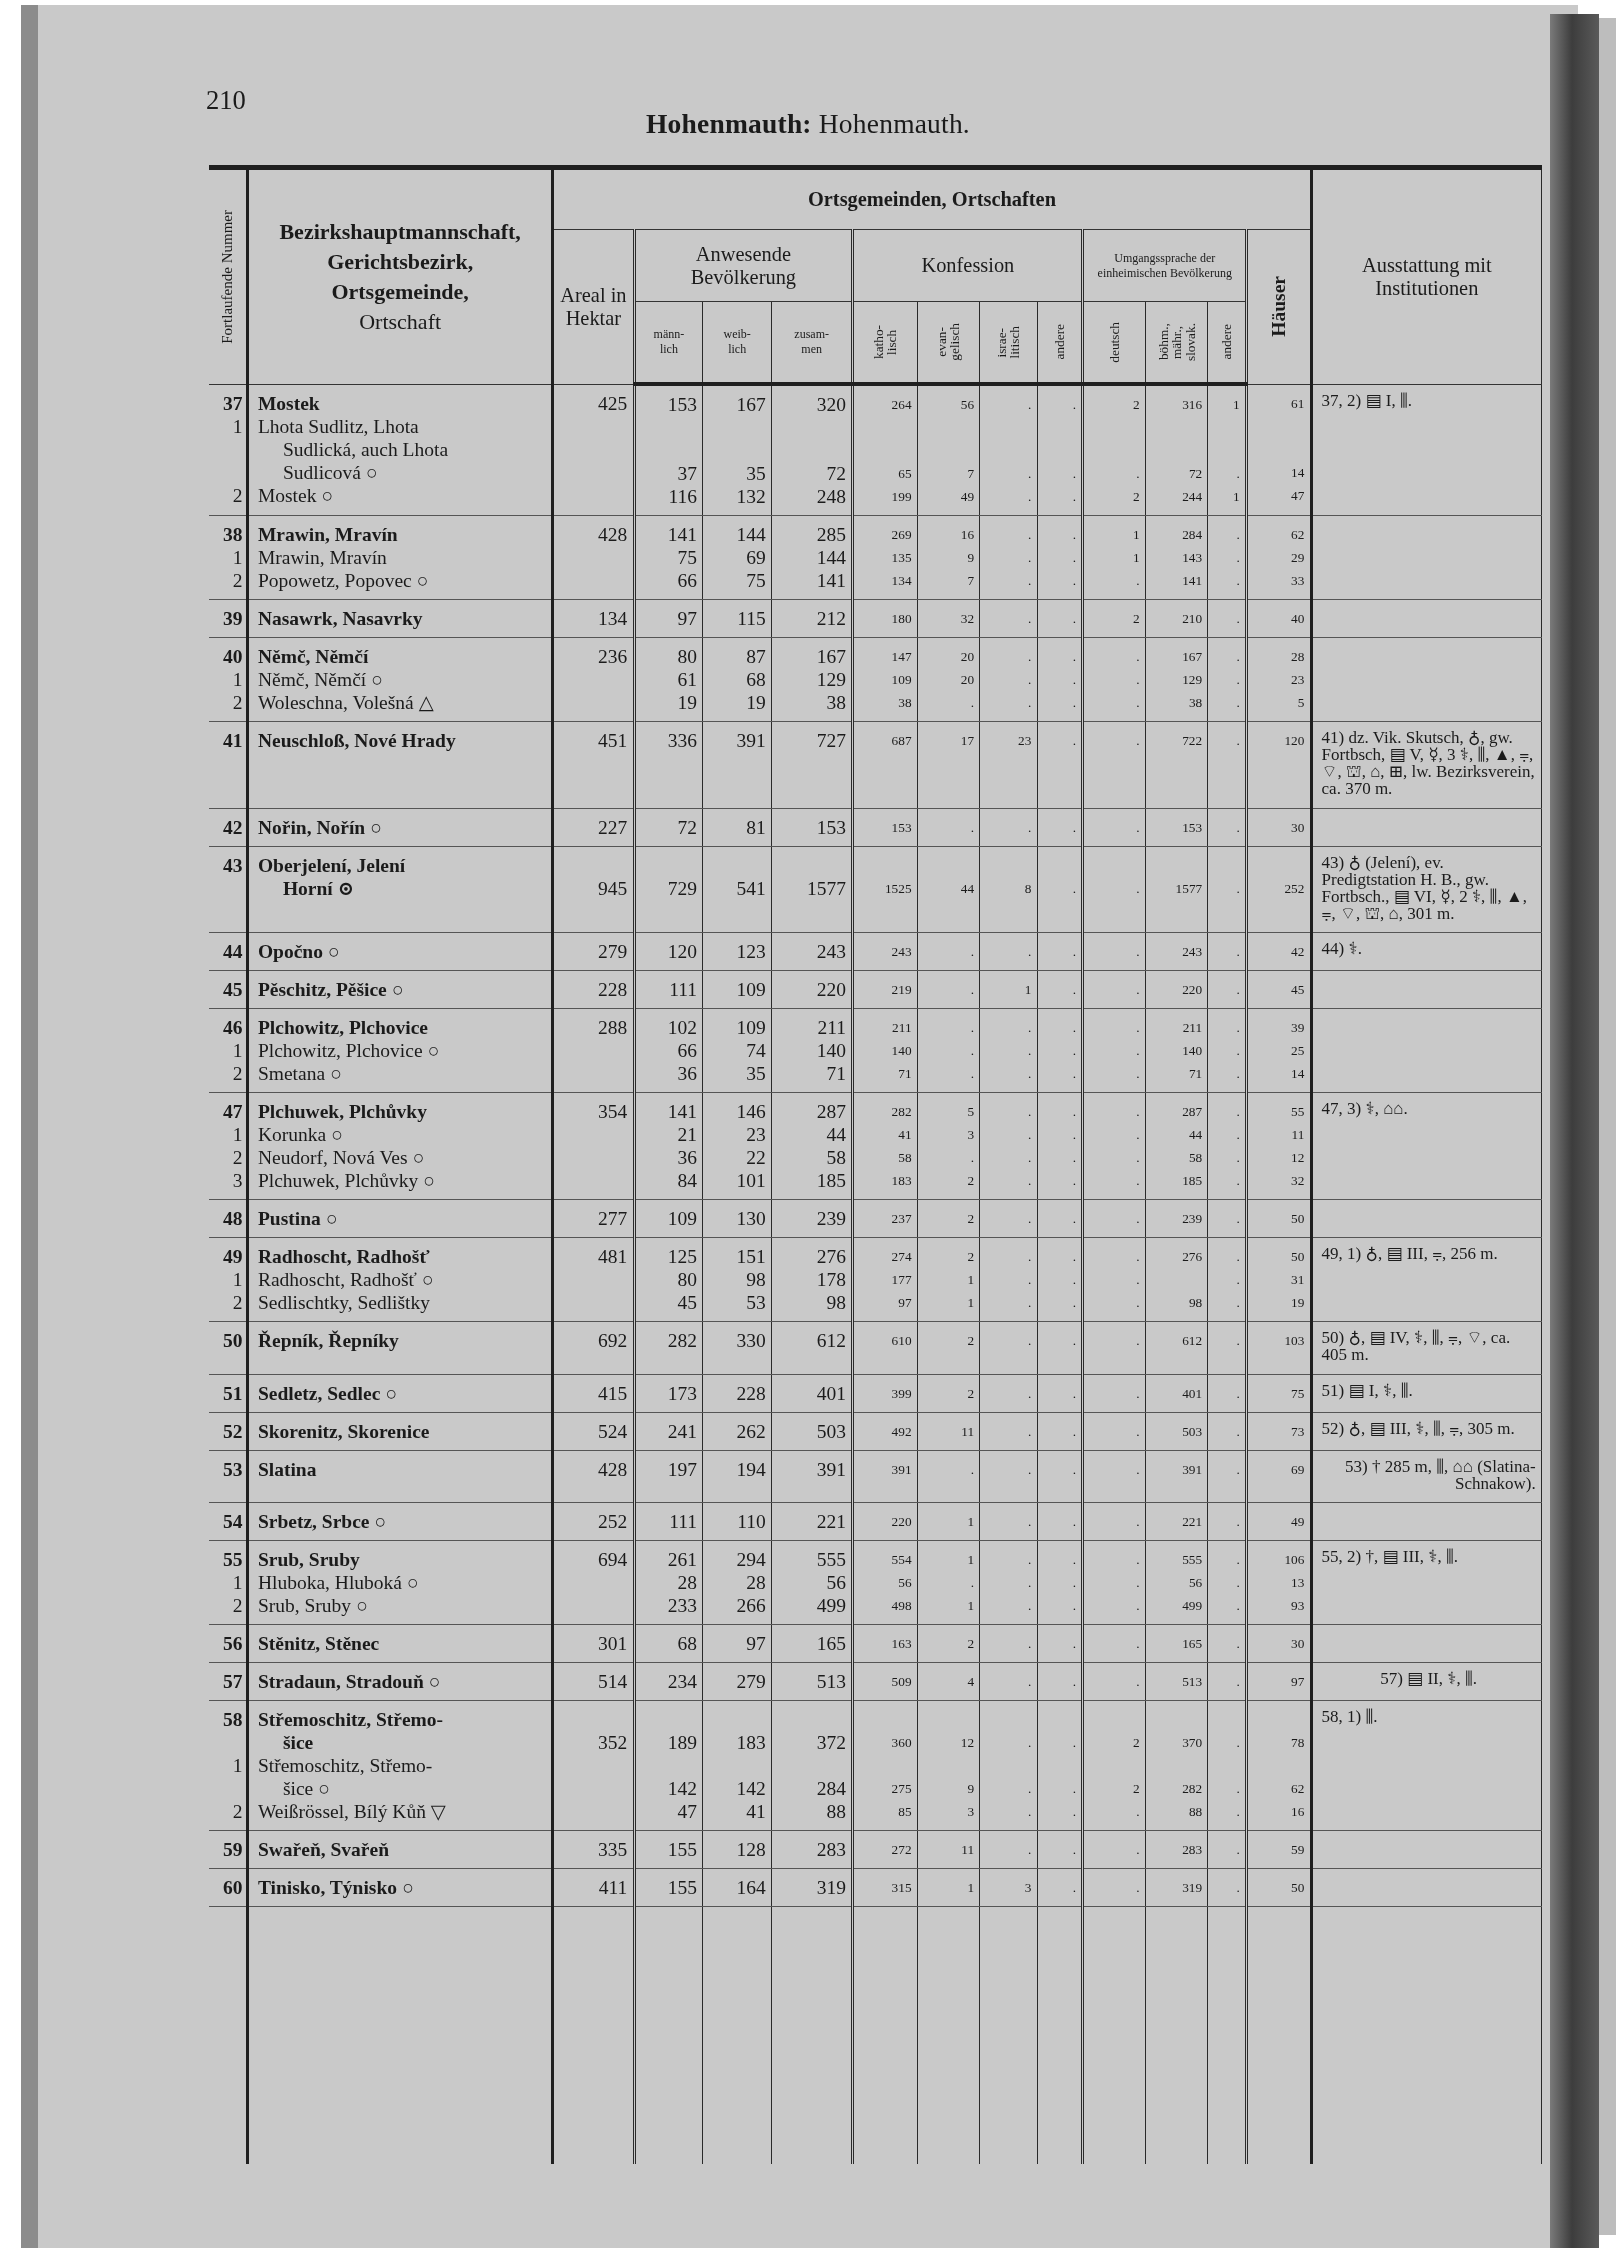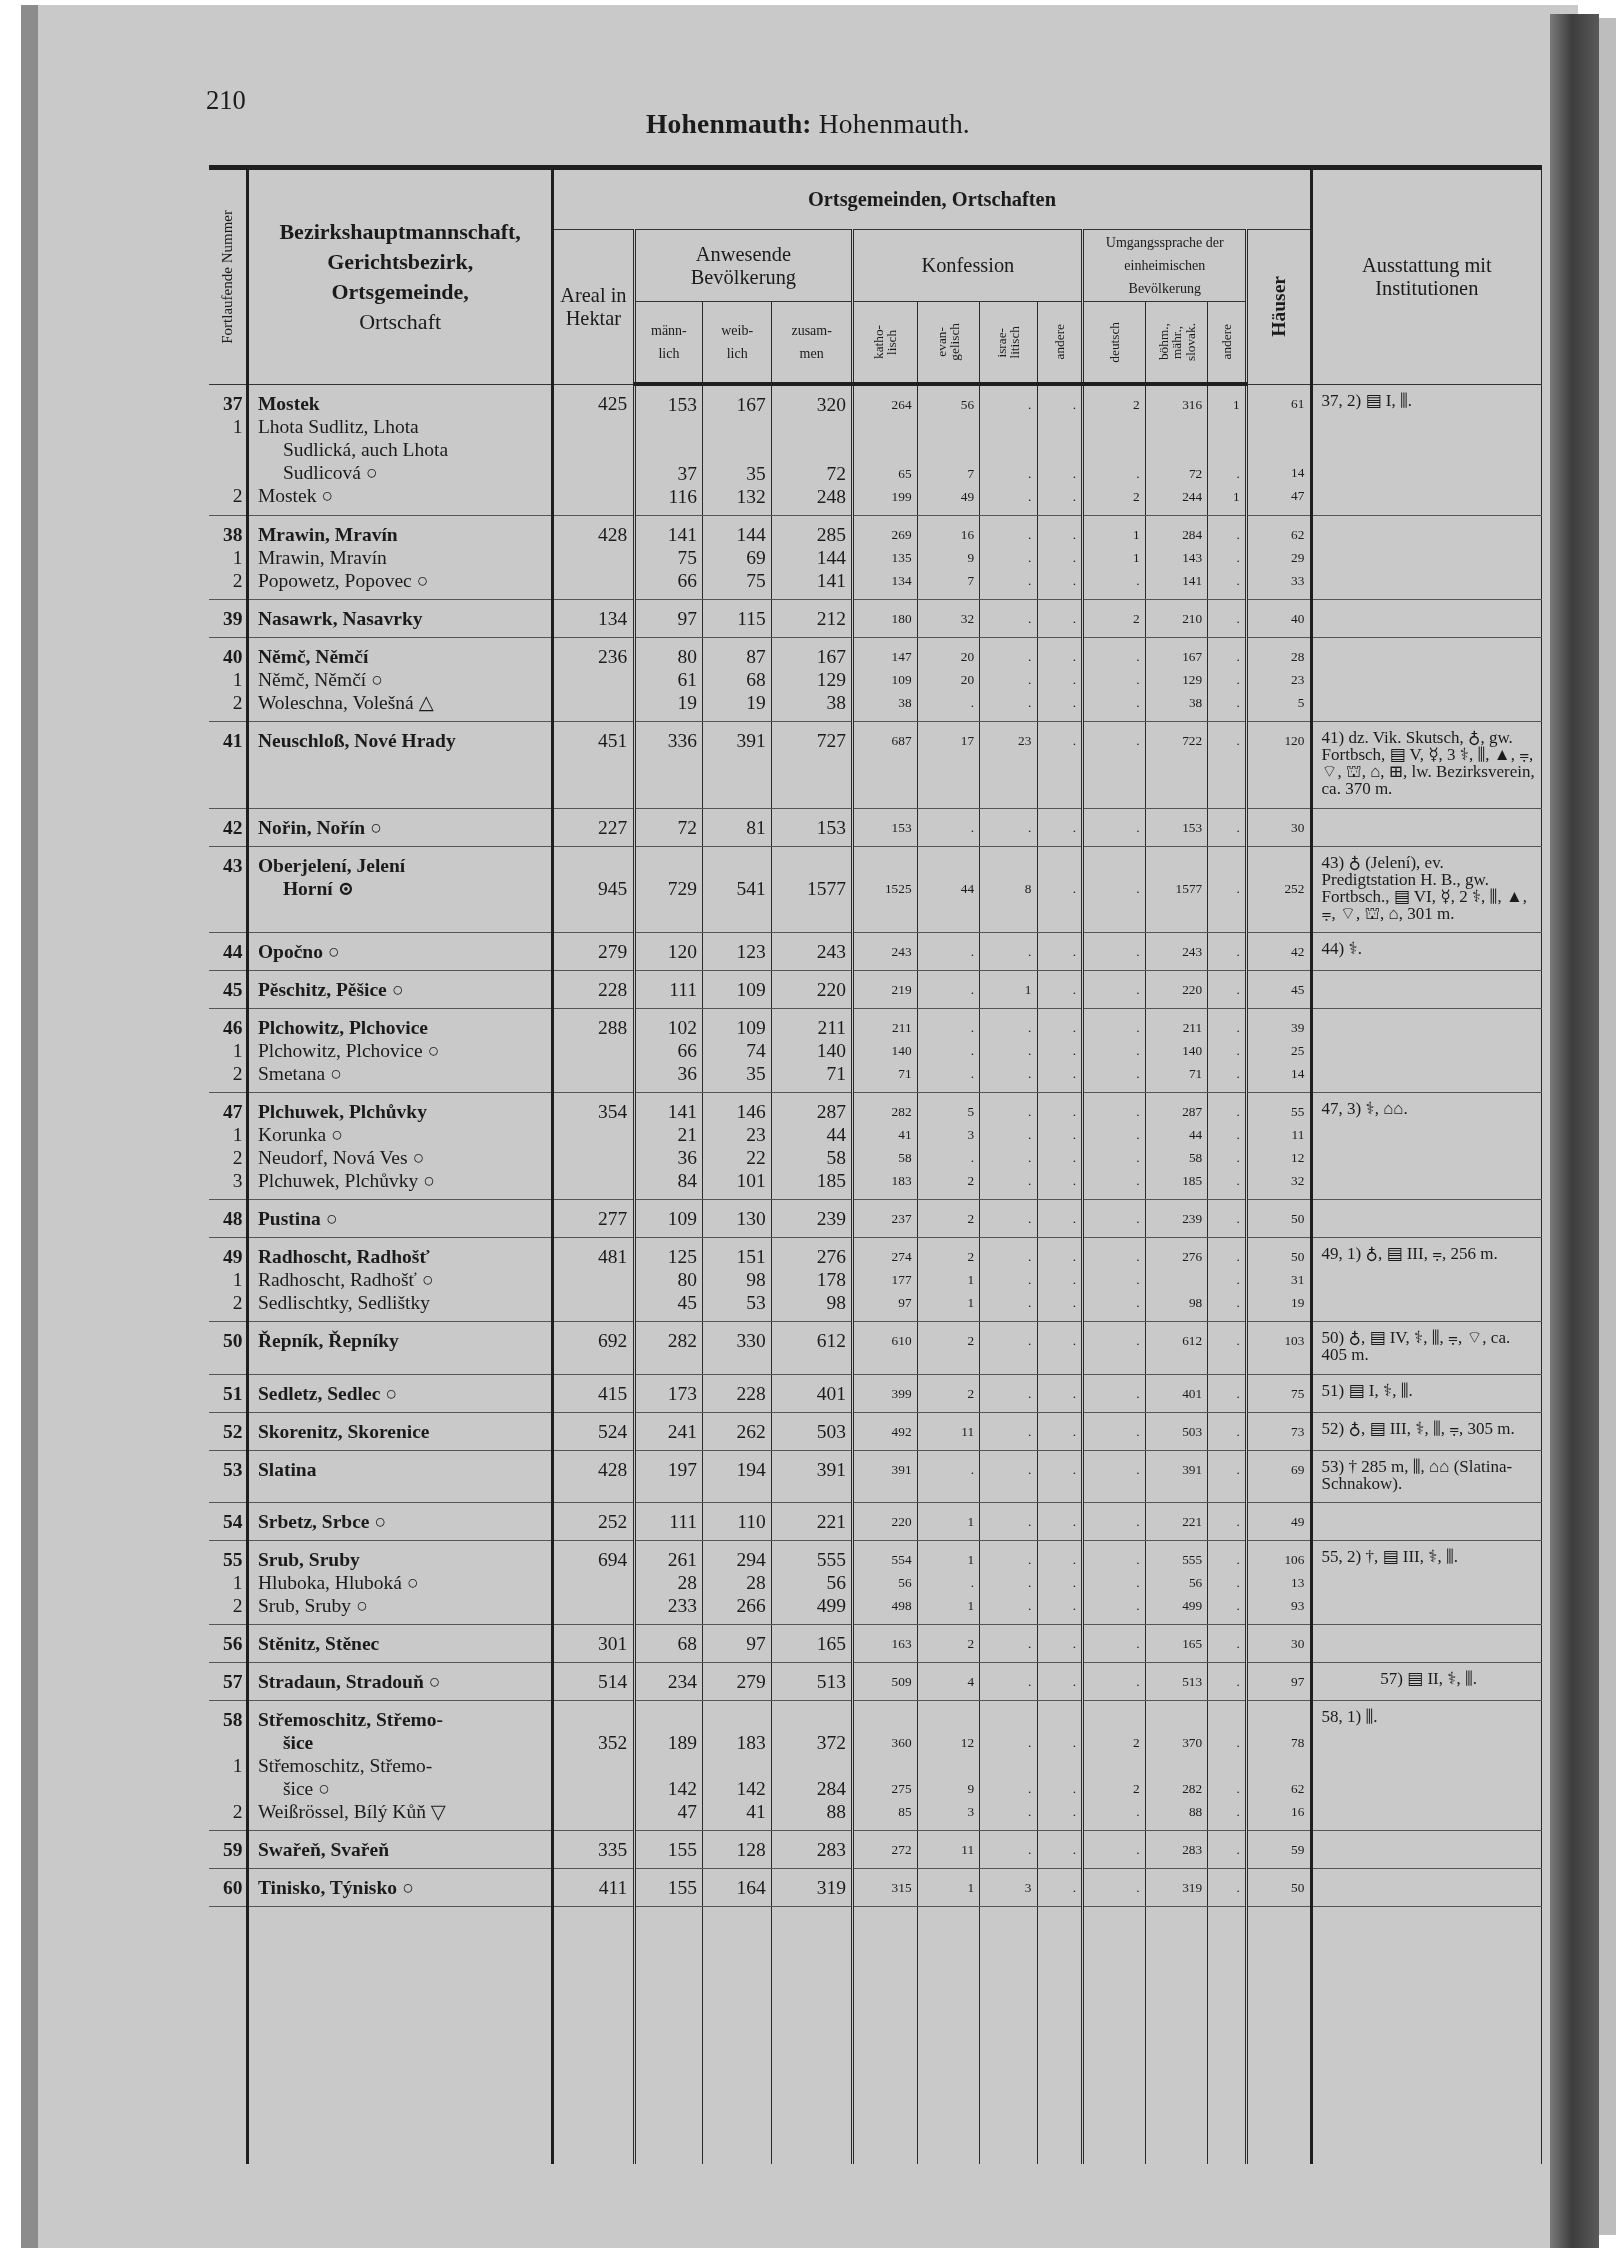--- a/index.html
+++ b/index.html
@@ -43,21 +43,21 @@
   }
   table.stat th { font-weight: normal; text-align: center; vertical-align: middle; border-bottom: 1.3px solid #333; }
   table.stat thead tr.last th { border-bottom: 4.4px solid #1f1f1f; }
   .vhead {
     writing-mode: vertical-rl; transform: rotate(180deg);
     font-size: 13.3px; line-height: 13.3px; margin: 0 auto; white-space: pre-line;
   }
   .bold { font-weight: bold; }
   th.bighead { font-size: 22px; line-height: 30px; }
   th.group { font-size: 20.4px; line-height: 23px; }
-  th.sub { font-size: 14px; line-height: 23px; }
+  th.sub { font-size: 12px; line-height: 15px; }
   .thick-l { border-left: 3.5px solid #1f1f1f !important; }
   .dbl-l { border-left: 3.5px double #2a2a2a !important; }
   td.num { text-align: right; }
   td.small { font-size: 12.4px; }
   td.idx { text-align: right; font-size: 19.5px; padding-right: 3.5px !important; }
   td.name { padding-left: 8.9px !important; }
   tr.block td { padding-top: 7px; padding-bottom: 7px; border-bottom: 1.3px solid #555; }
   .line { display: block; height: 23px; line-height: 23px; white-space: nowrap; }
   .line.sm { font-size: 13.3px; }
   .line.indent { padding-left: 25px; }
@@ -1157,21 +1157,21 @@
           </td>
           <td class="num small">
             <span class="line sm">391</span>
           </td>
           <td class="num small">
             <span class="line sm">.</span>
           </td>
           <td class="num small dbl-l">
             <span class="line sm">69</span>
           </td>
-          <td class="notes" style="border-right: 1.3px solid rgb(42, 42, 42);">
+          <td class="notes" style="border-right: 1.3px solid rgb(42, 42, 42); text-align: right;">
             <span class="note">53) † 285 m, ⫼, ⌂⌂ (Slatina-Schnakow).</span>
           </td>
         </tr>
         <tr class="block">
           <td class="idx" style="border-left: none;">
             <span class="line bold-line">54</span>
           </td>
           <td class="name thick-l">
             <span class="line bold-line">Srbetz, Srbce ○</span>
           </td>

